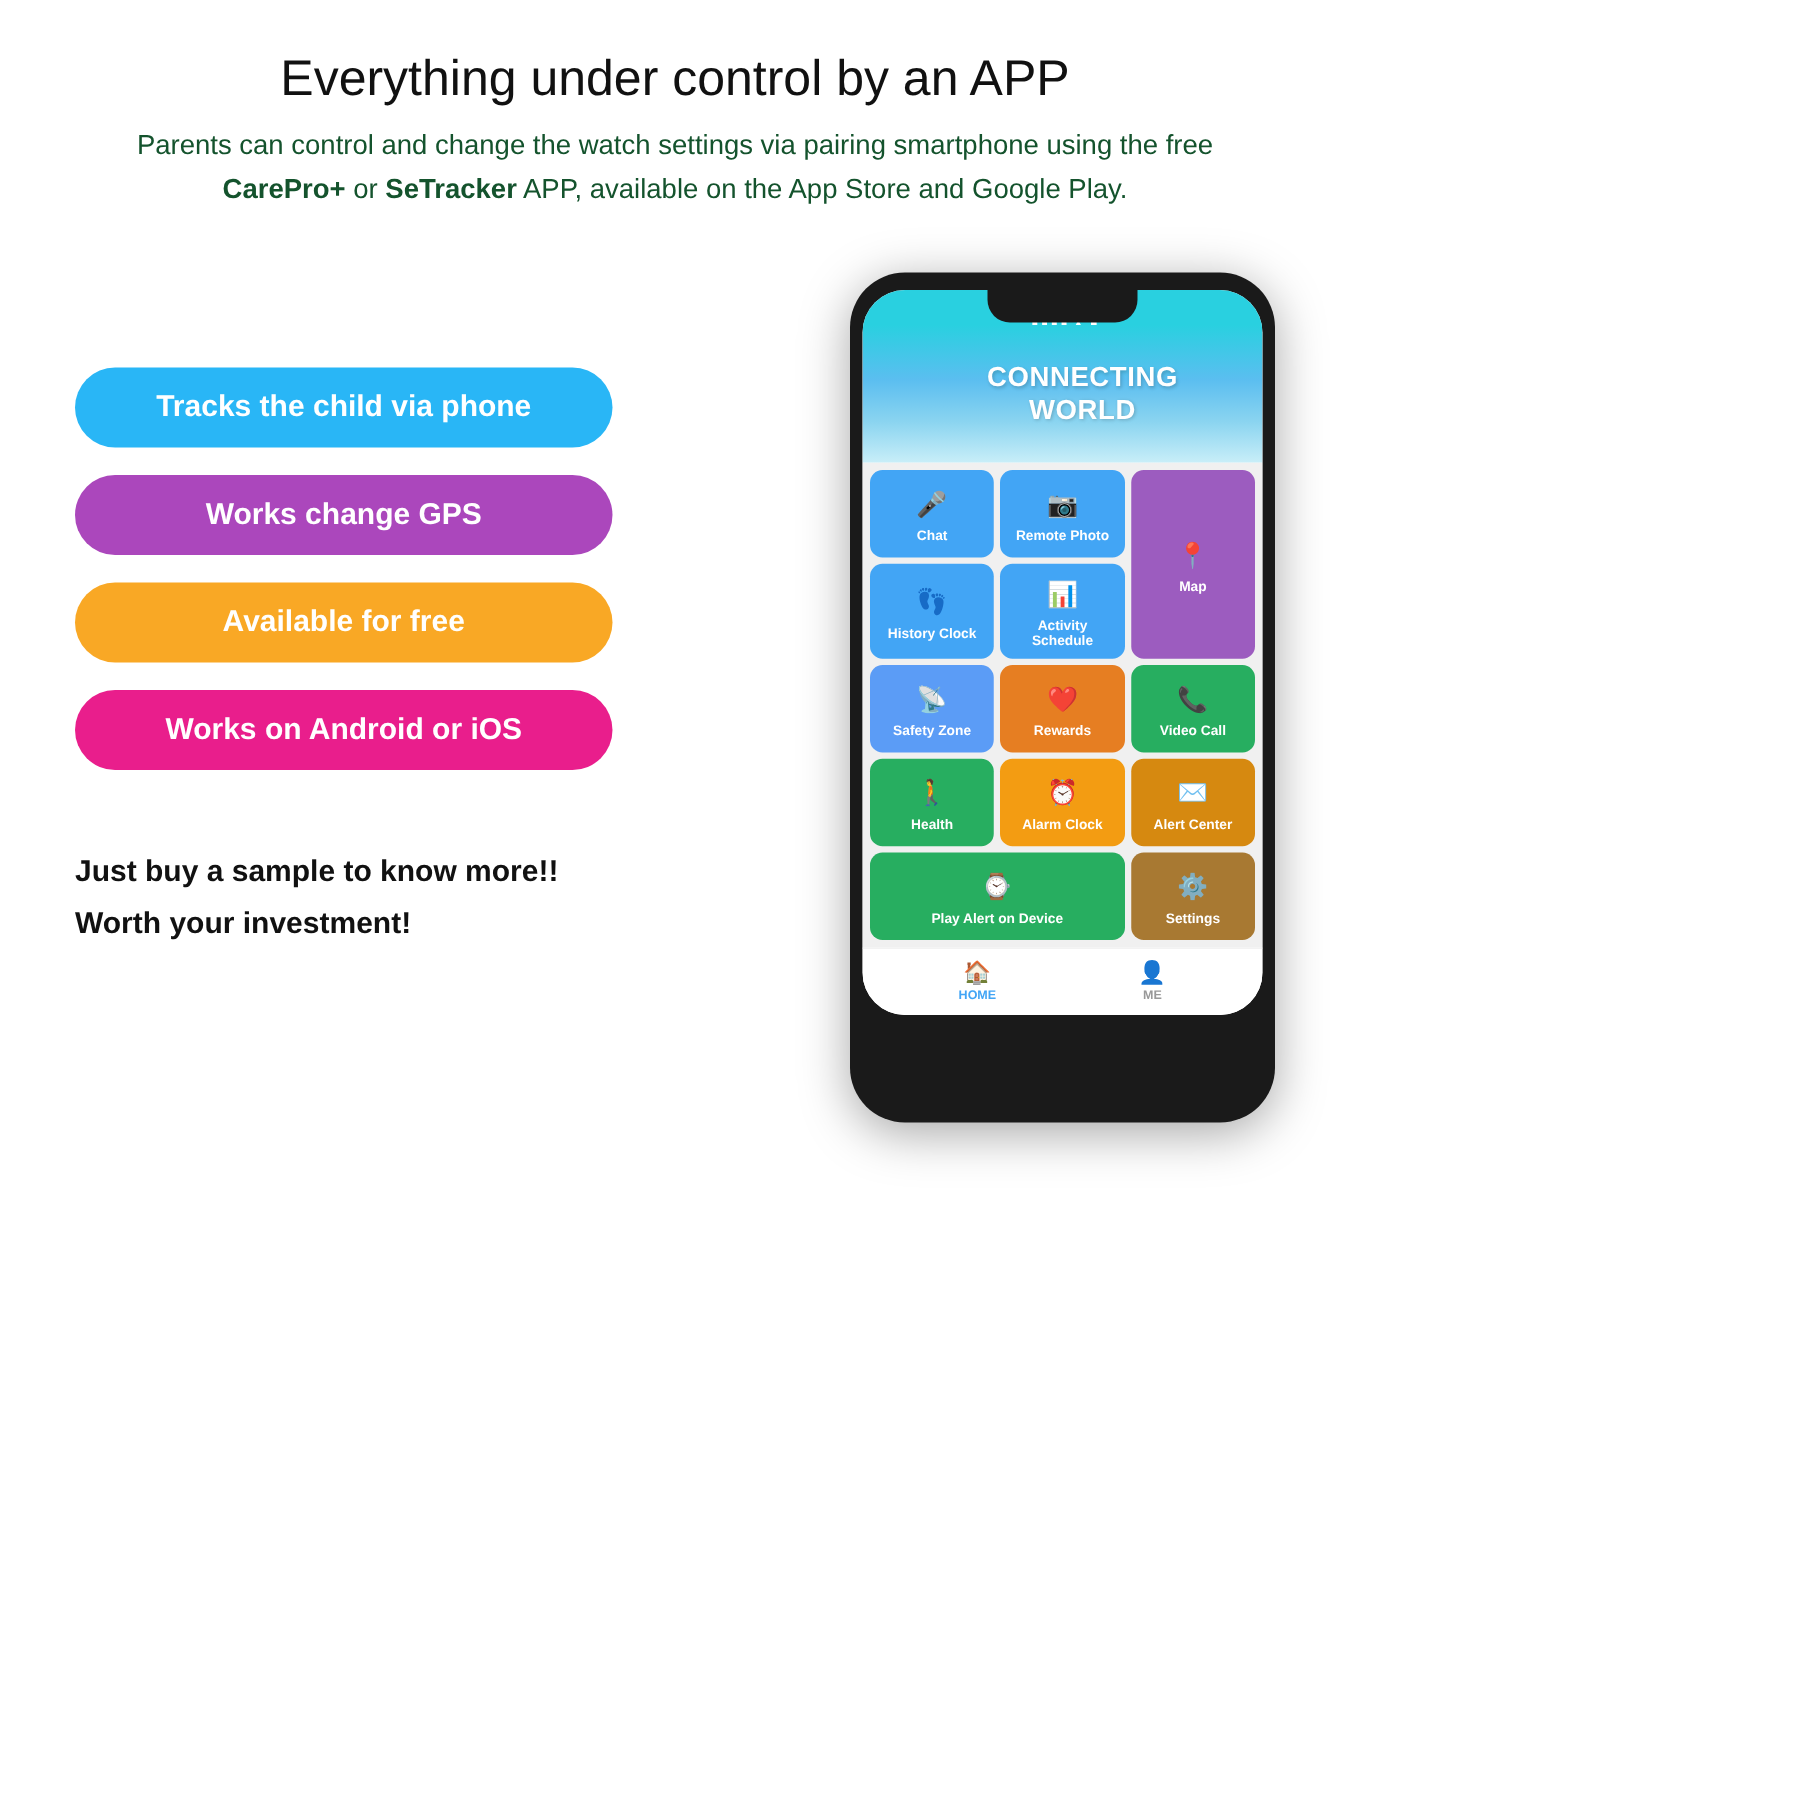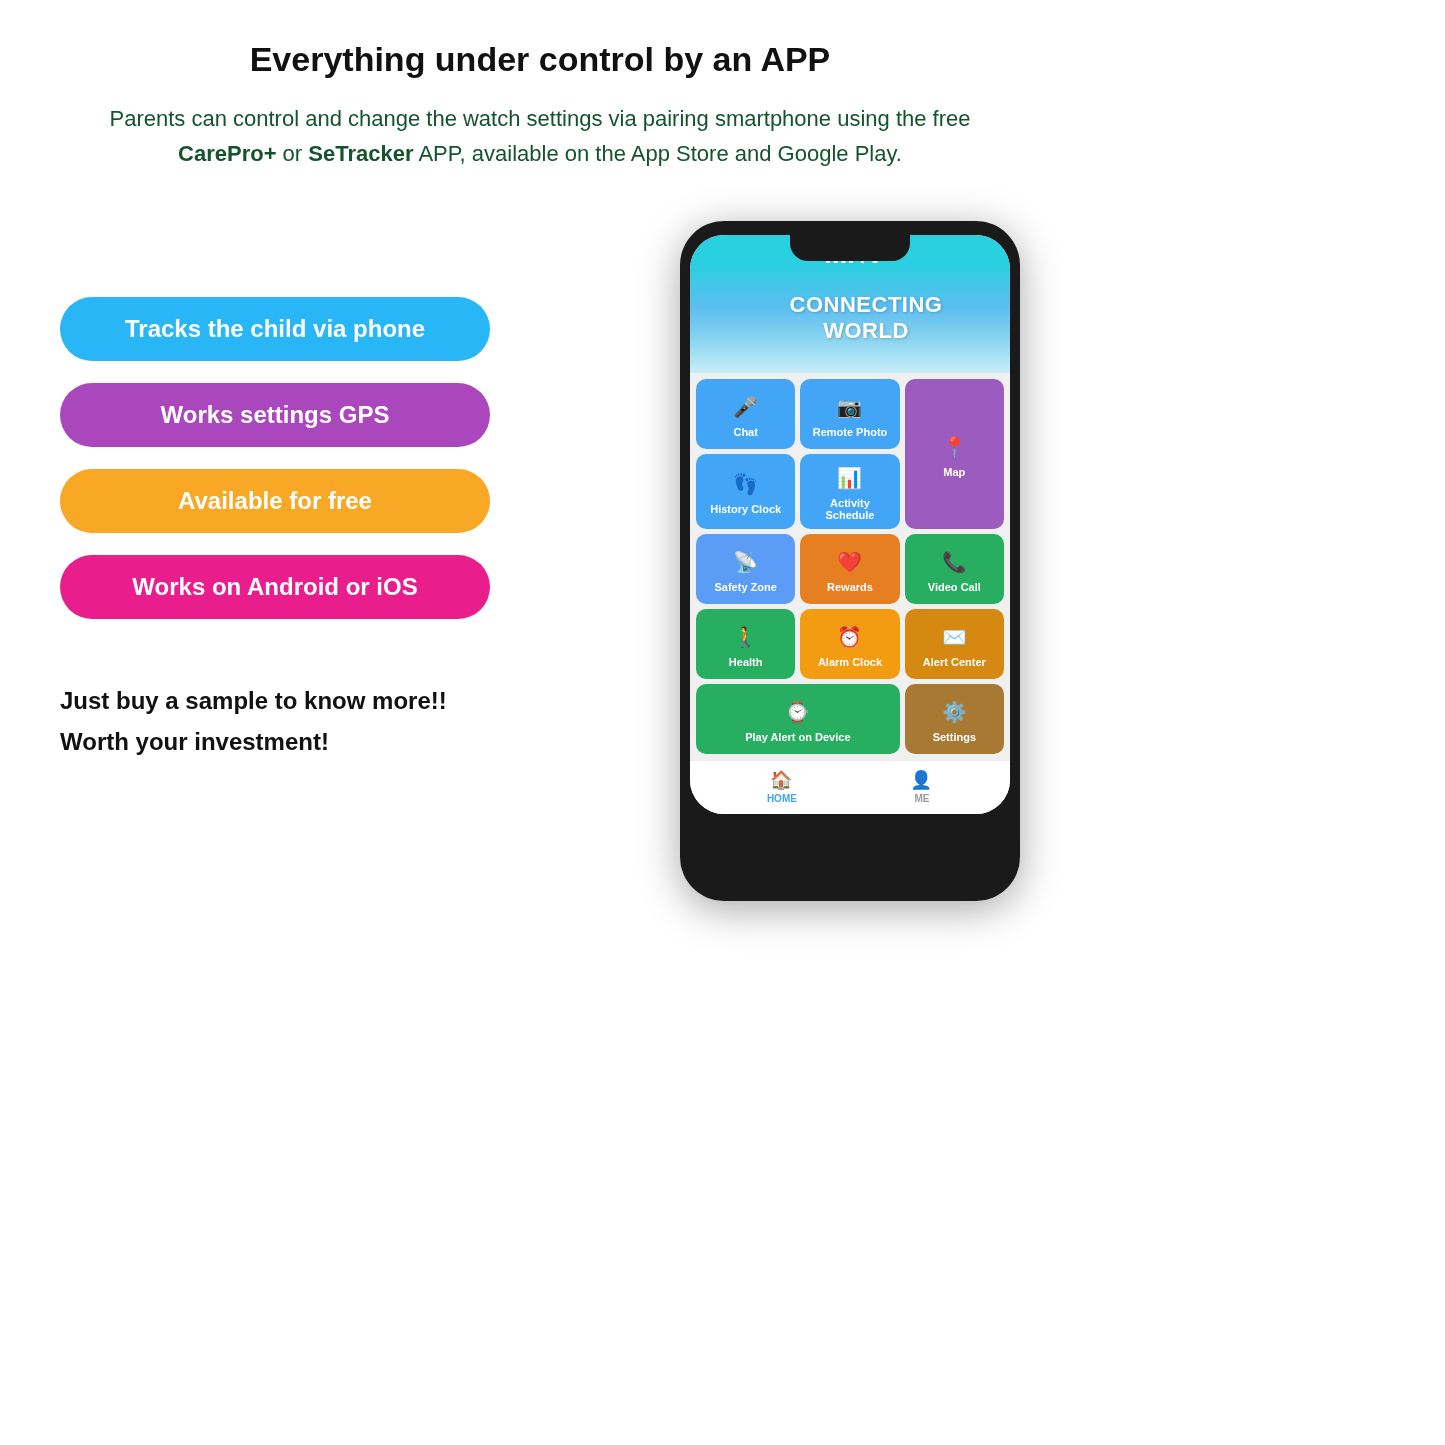--- a/index.html
+++ b/index.html
@@ -14,24 +14,24 @@
       padding: 40px 60px;
     }
 
     .header {
       text-align: center;
       margin-bottom: 30px;
       width: 100%;
     }
 
     .header h1 {
-      font-size: 34px;
-      font-weight: 700;
+      font-size: 40px;
+      font-weight: 400;
       color: #111;
-      margin-bottom: 22px;
+      margin-bottom: 12px;
       line-height: 1.15;
     }
 
     .header p {
       font-size: 22px;
       color: #14532d;
       line-height: 1.6;
     }
 
     .header p strong {
@@ -241,21 +241,21 @@
     <span>Parents can control and change the watch settings via pairing smartphone using the free </span><strong>CarePro+</strong><span> or </span><strong>SeTracker</strong><span> APP, available on the App Store and Google Play.</span>
   </p>
 </div>
 
 <div class="content-area">
   <div class="left-panel">
     <div class="feature-pill pill-blue">
       <span>Tracks the child via phone</span>
     </div>
     <div class="feature-pill pill-purple">
-      <span>Works settings GPS</span>
+      <span>Works change GPS</span>
     </div>
     <div class="feature-pill pill-yellow">
       <span>Available for free</span>
     </div>
     <div class="feature-pill pill-pink">
       <span>Works on Android or iOS</span>
     </div>
 
     <div class="bottom-text">
       <div>Just buy a sample to know more!!</div>

